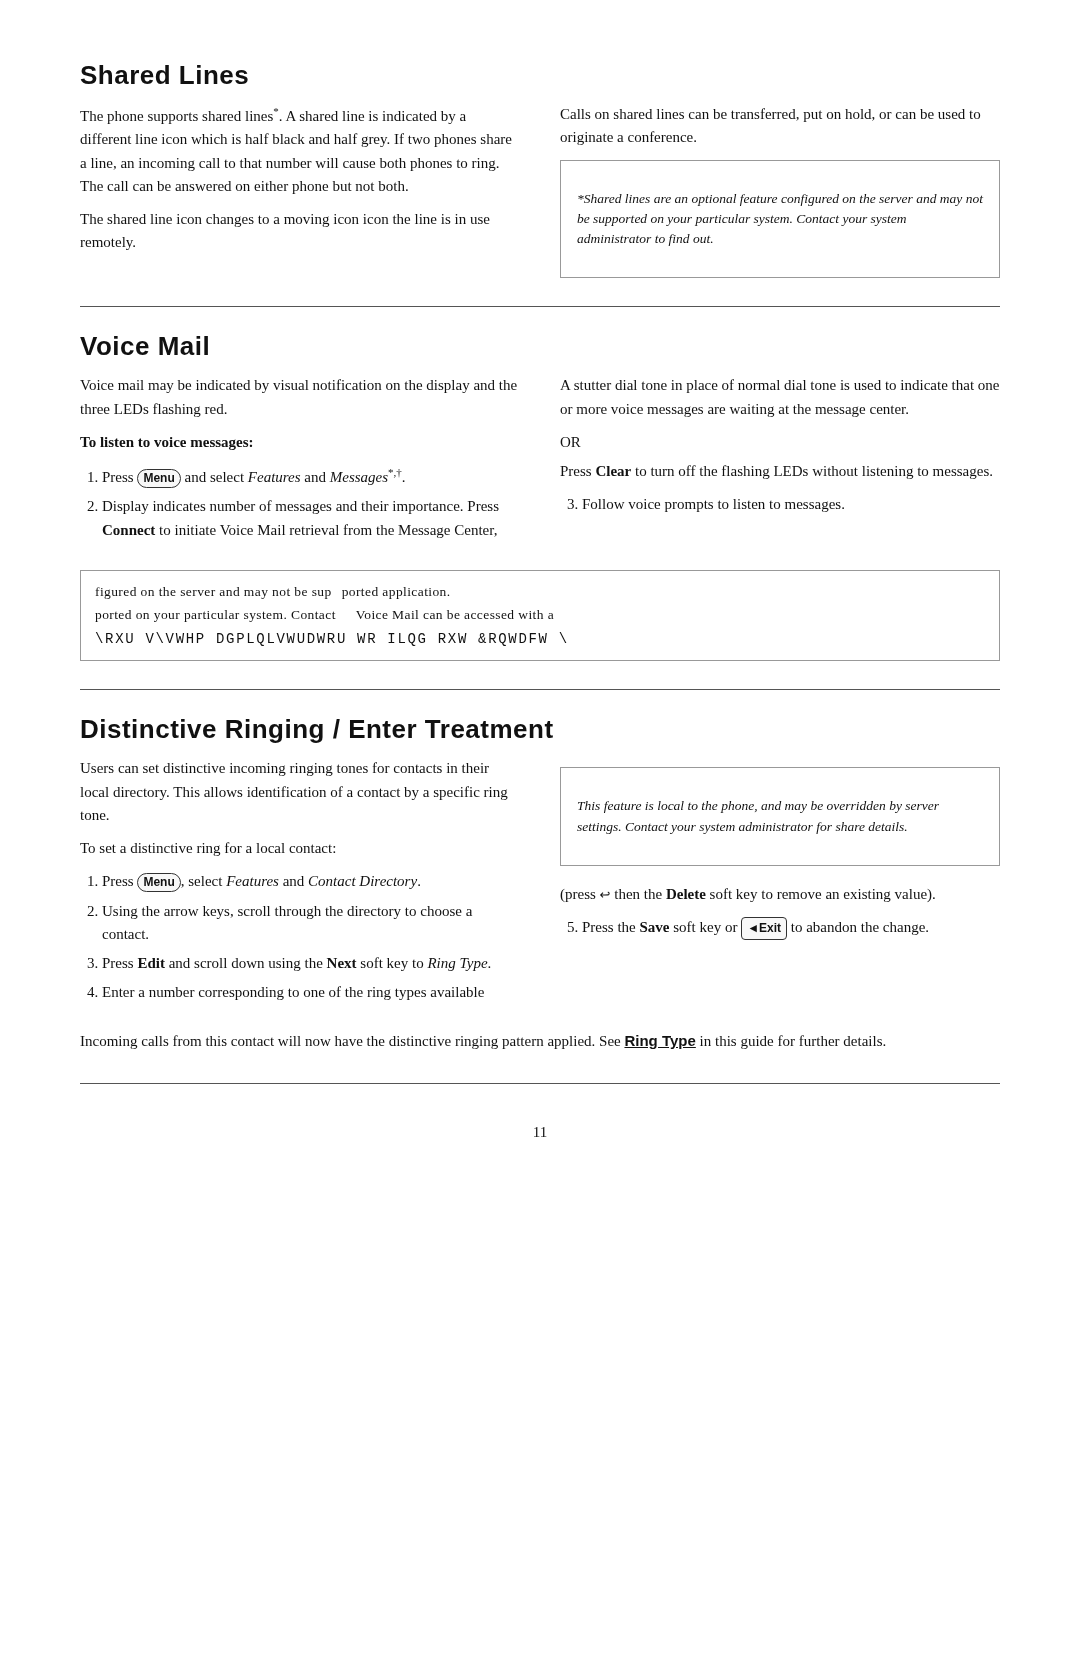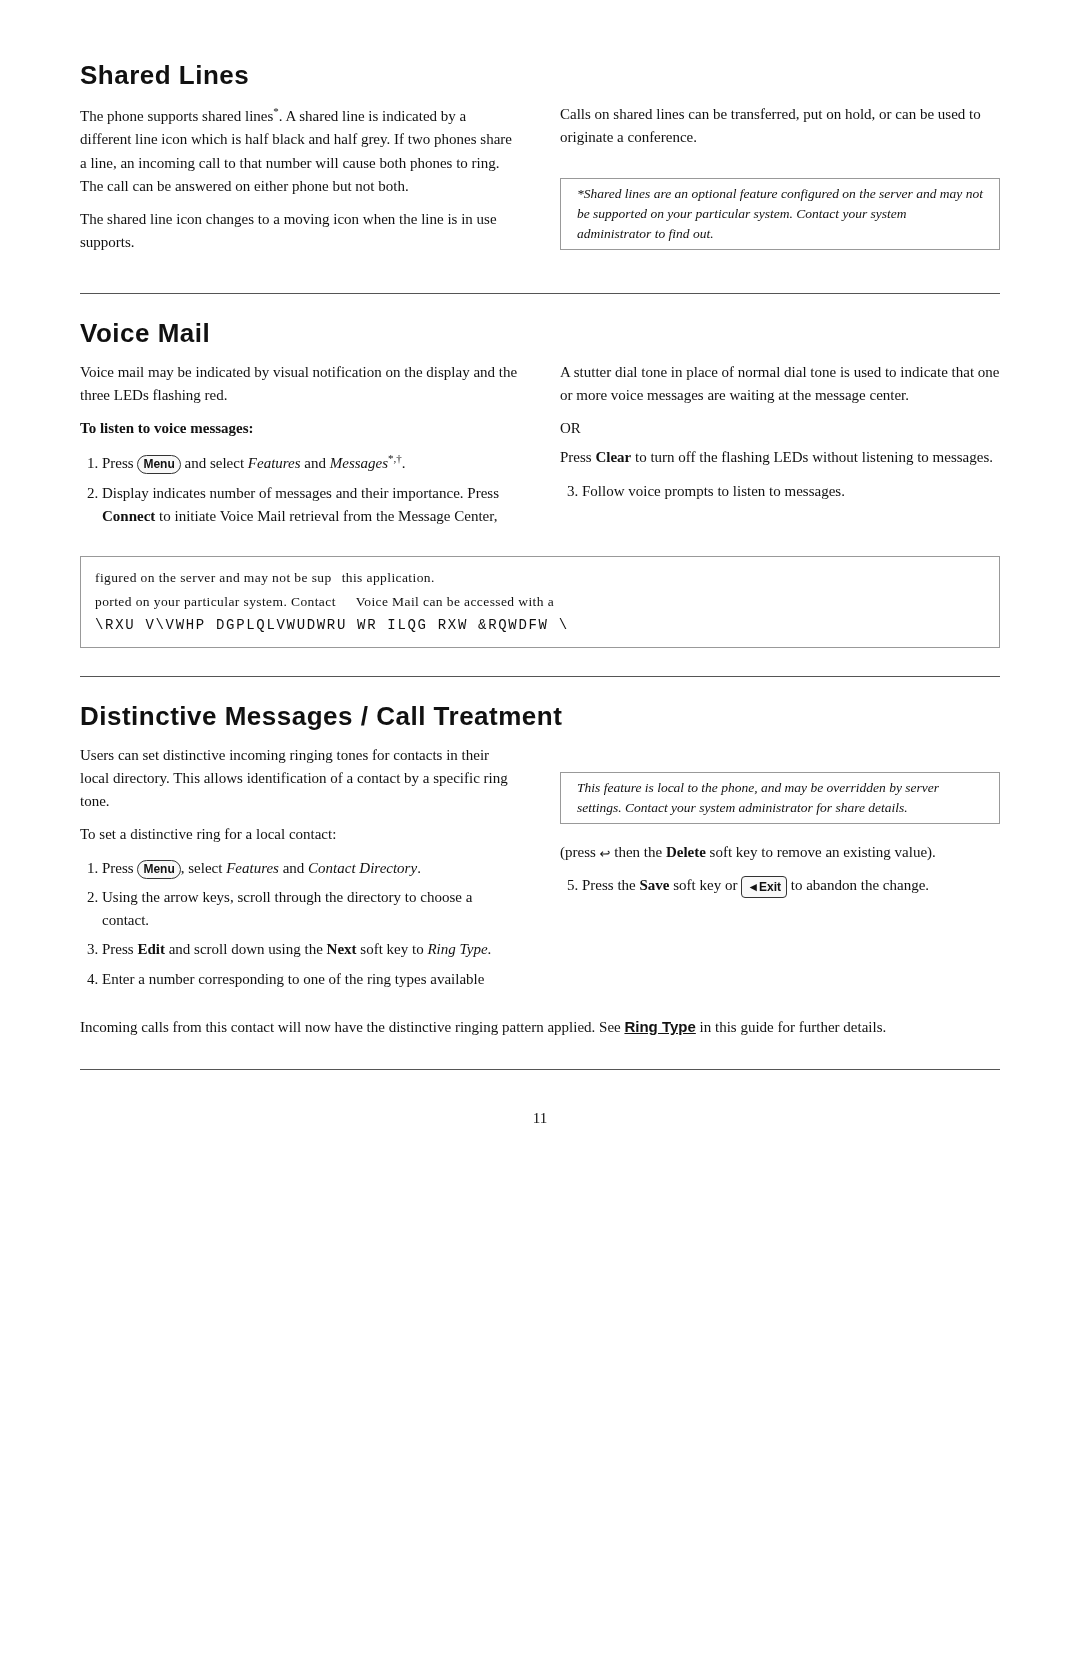--- a/index.html
+++ b/index.html
@@ -36,25 +36,25 @@
     }
     .col-right {
       flex: 1 1 0;
     }
     p {
       margin-bottom: 10px;
       line-height: 1.55;
     }
     .note-box {
       border: 1px solid #999;
-      padding: 5px 16px;
+      padding: 28px 16px;
       font-style: italic;
       font-size: 13.5px;
       line-height: 1.5;
-      margin-top: 28px;
+      margin-top: 10px;
     }
     .bold-title {
       font-weight: bold;
       font-size: 15px;
     }
     ol {
       margin-left: 22px;
       margin-bottom: 10px;
     }
     ol li {
@@ -130,21 +130,21 @@
 </head>
 <body>
 
 <div class="section">
   <h2 class="section-title">Shared Lines</h2>
   <div class="two-col">
     <div class="col-left">
       <p>
         <span>The phone supports shared lines</span><span class="footnote-star">*</span><span>. A shared line is indicated by a different line icon which is half black and half grey. If two phones share a line, an incoming call to that number will cause both phones to ring. The call can be answered on either phone but not both.</span>
       </p>
-      <p>The shared line icon changes to a moving icon when the line is in use supports.</p>
+      <p>The shared line icon changes to a moving icon icon the line is in use remotely.</p>
     </div>
     <div class="col-right">
       <p>Calls on shared lines can be transferred, put on hold, or can be used to originate a conference.</p>
       <div class="note-box">*Shared lines are an optional feature configured on the server and may not be supported on your particular system. Contact your system administrator to find out.</div>
     </div>
   </div>
 </div>
 
 <hr class="section-divider">
 
@@ -172,37 +172,37 @@
       <ol start="3">
         <li>Follow voice prompts to listen to messages.</li>
       </ol>
     </div>
   </div>
 
   <div class="corrupt-box">
     <div class="corrupt-text">
       <div style="display:flex; gap:10px; margin-bottom:2px;">
         <span>figured on the server and may not be sup</span>
-        <span>this application.</span>
+        <span>ported application.</span>
       </div>
       <div style="display:flex; gap:20px; margin-bottom:2px;">
         <span>ported on your particular system.  Contact</span>
         <span>Voice Mail can be accessed with a</span>
       </div>
       <div style="font-family: 'Courier New', monospace; letter-spacing:0.12em; font-size:14px;">
         \RXU V\VWHP DGPLQLVWUDWRU WR ILQG RXW  &amp;RQWDFW \
       </div>
     </div>
   </div>
 </div>
 
 <hr class="section-divider">
 
 <div class="section">
-  <h2 class="section-title">Distinctive Messages / Call Treatment</h2>
+  <h2 class="section-title">Distinctive Ringing / Enter Treatment</h2>
   <div class="two-col">
     <div class="col-left">
       <p>Users can set distinctive incoming ringing tones for contacts in their local directory. This allows identification of a contact by a specific ring tone.</p>
       <p>To set a distinctive ring for a local contact:</p>
       <ol>
         <li>
           Press <span class="menu-btn">Menu</span>, select <span class="italic-word">Features</span> and <span class="italic-word">Contact Directory</span>.
         </li>
         <li>
           Using the arrow keys, scroll through the directory to choose a contact.

